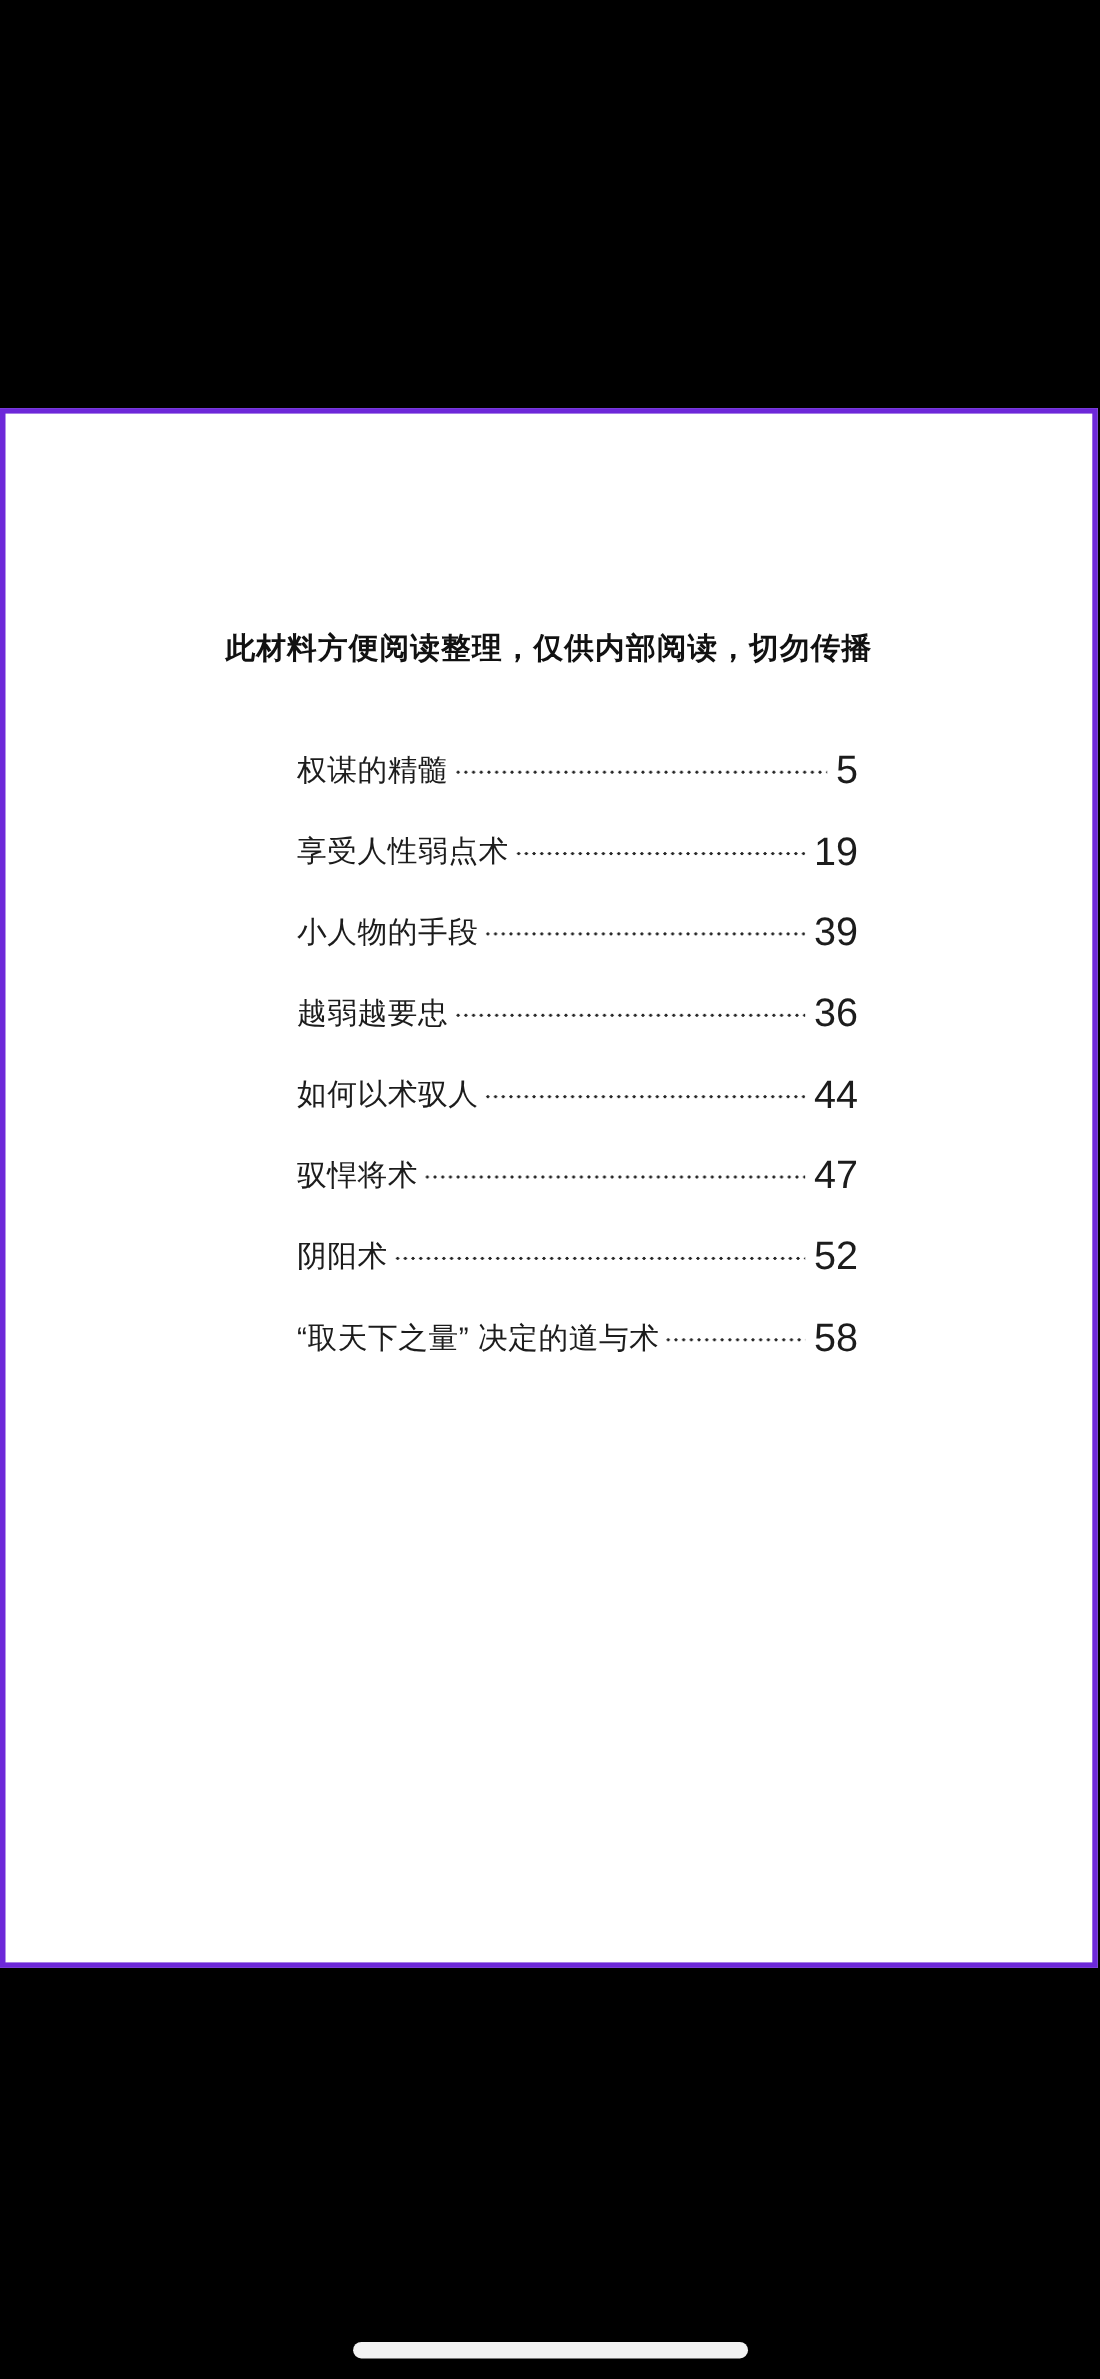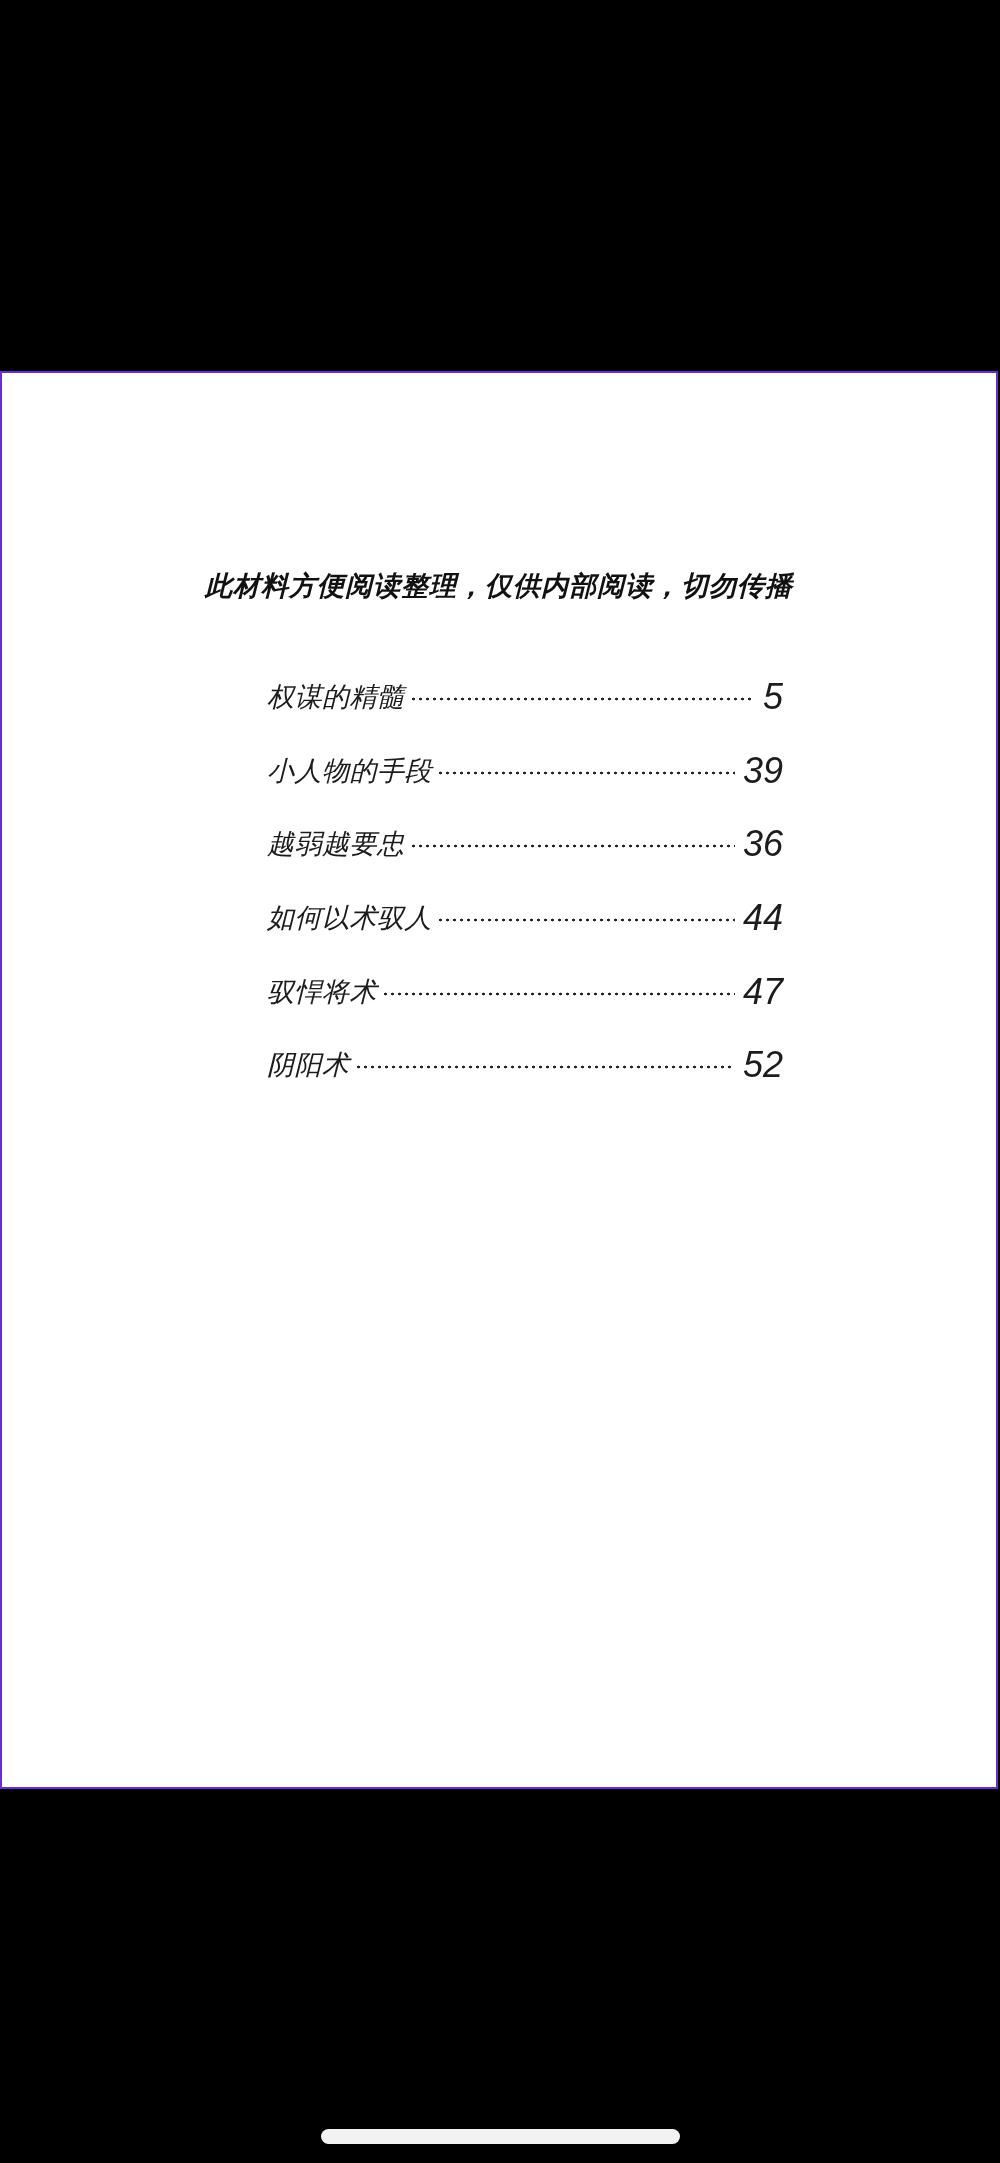--- a/index.html
+++ b/index.html
@@ -19,23 +19,22 @@
     inset: 0;
   }
   
   .document-page {
     position: absolute;
     left: 0;
     top: 371px;
     width: 998px;
     height: 1418px;
     background: #ffffff;
-    border: 2px solid #6d28d9;
+    border: 5px solid #6d28d9;
     box-sizing: border-box;
-    font-style: italic;
   }
   
   .notice {
     position: absolute;
     left: 80px;
     right: 80px;
     top: 196px;
     text-align: center;
     font-weight: bold;
     font-size: 27px;
@@ -99,20 +98,25 @@
 
     <div class="notice">此材料方便阅读整理，仅供内部阅读，切勿传播</div>
 
     <div class="toc" id="toc-list">
         <div class="toc-row">
           <span class="toc-title">权谋的精髓</span>
           <span class="toc-leader"></span>
           <span class="toc-page">5</span>
         </div>
         <div class="toc-row">
+          <span class="toc-title">享受人性弱点术</span>
+          <span class="toc-leader"></span>
+          <span class="toc-page">19</span>
+        </div>
+        <div class="toc-row">
           <span class="toc-title">小人物的手段</span>
           <span class="toc-leader"></span>
           <span class="toc-page">39</span>
         </div>
         <div class="toc-row">
           <span class="toc-title">越弱越要忠</span>
           <span class="toc-leader"></span>
           <span class="toc-page">36</span>
         </div>
         <div class="toc-row">
@@ -123,19 +127,24 @@
         <div class="toc-row">
           <span class="toc-title">驭悍将术</span>
           <span class="toc-leader"></span>
           <span class="toc-page">47</span>
         </div>
         <div class="toc-row">
           <span class="toc-title">阴阳术</span>
           <span class="toc-leader"></span>
           <span class="toc-page">52</span>
         </div>
+        <div class="toc-row">
+          <span class="toc-title">“取天下之量” 决定的道与术</span>
+          <span class="toc-leader"></span>
+          <span class="toc-page">58</span>
+        </div>
       </div>
 
   </div>
 
   <div class="home-indicator"></div>
 
 </div>
 
 </body></html>

